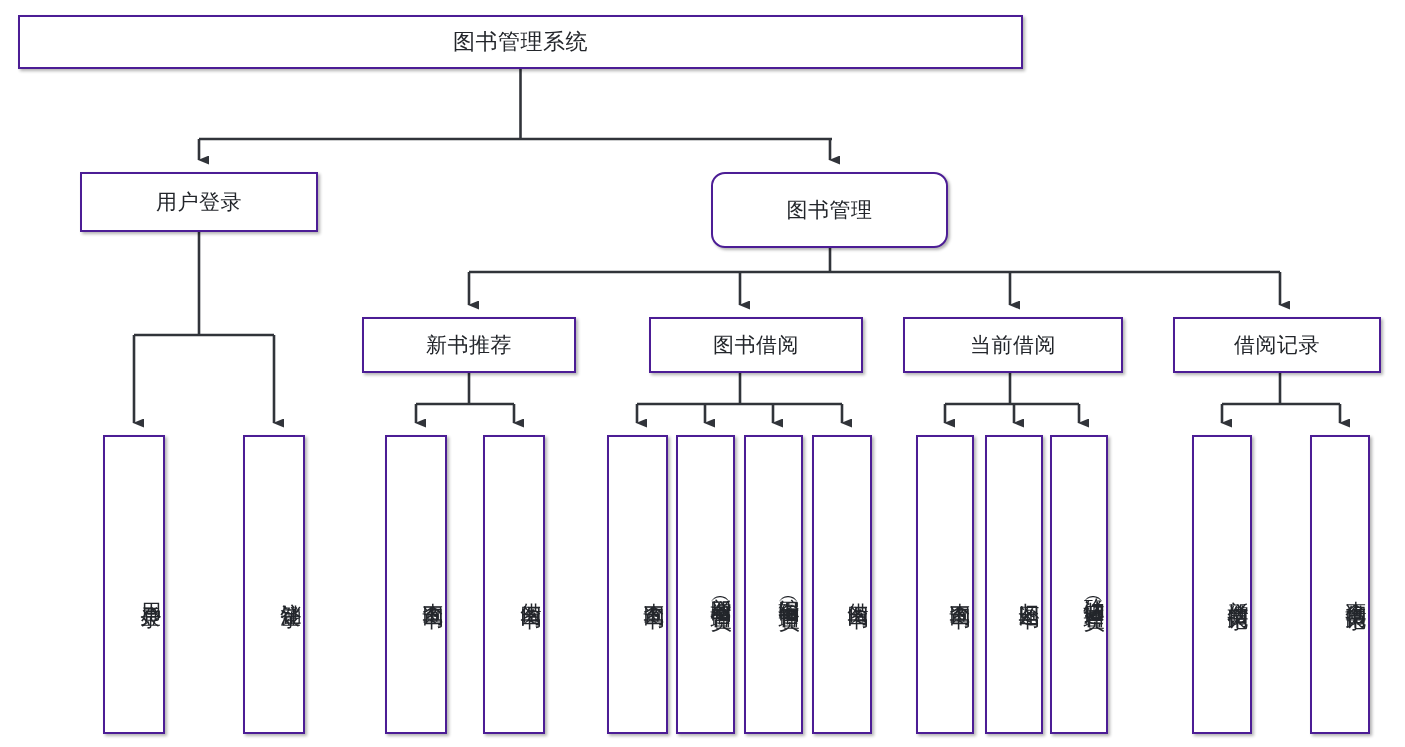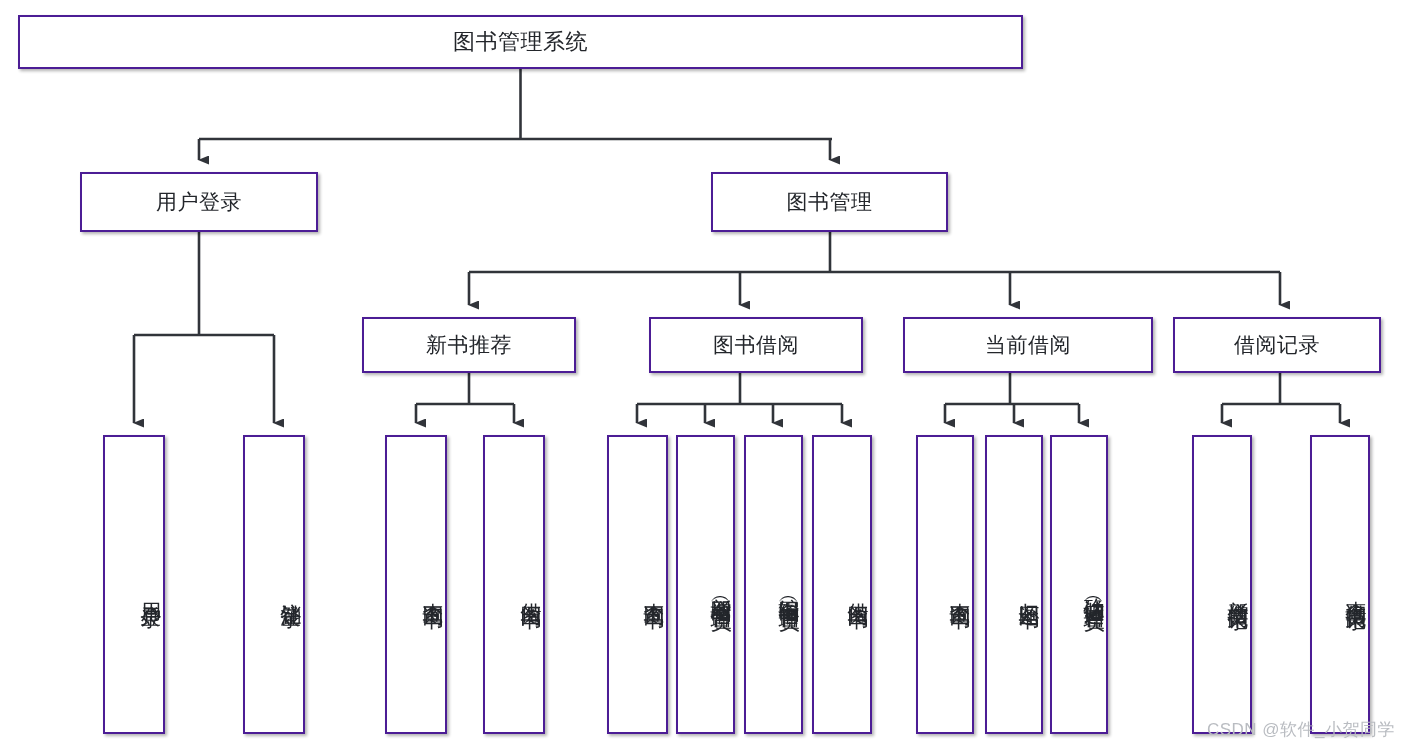--- a/index.html
+++ b/index.html
@@ -124,31 +124,31 @@
     </g>
   </svg>
 
   <div class="node h root" style="left:18px; top:15px; width:1005px; height:54px;">
     <span>图书管理系统</span>
   </div>
 
   <div class="node h" style="left:80px; top:172px; width:238px; height:60px;">
     <span>用户登录</span>
   </div>
-  <div class="node h" style="left:711px; top:172px; width:237px; height:60px;">
+  <div class="node h" style="left:711px; top:172px; width:237px; height:76px;border-radius:14px;">
     <span>图书管理</span>
   </div>
 
   <div class="node h" style="left:362px; top:317px; width:214px; height:56px;">
     <span>新书推荐</span>
   </div>
   <div class="node h" style="left:633px; top:317px; width:214px; height:56px;margin-left:16px;">
     <span>图书借阅</span>
   </div>
-  <div class="node h" style="left:903px; top:317px; width:250px; height:56px;">
+  <div class="node h" style="left:903px; top:317px; width:220px; height:56px;">
     <span>当前借阅</span>
   </div>
   <div class="node h" style="left:1173px; top:317px; width:208px; height:56px;">
     <span>借阅记录</span>
   </div>
 
   <div class="node v" style="left:103px; top:435px; width:62px; height:299px;">
     <span class="vtext">用户登录</span>
   </div>
   <div class="node v" style="left:243px; top:435px; width:62px; height:299px;">
@@ -181,14 +181,13 @@
   <div class="node v" style="left:1050px; top:435px; width:58px; height:299px;">
     <span class="vtext">确认归还（管理员）</span>
   </div>
   <div class="node v" style="left:1192px; top:435px; width:60px; height:299px;">
     <span class="vtext">新增借阅记录</span>
   </div>
   <div class="node v" style="left:1310px; top:435px; width:60px; height:299px;">
     <span class="vtext">查询借阅记录</span>
   </div>
 
-  <div class="watermark">CSDN @软件_小贺同学</div>
 </div>
 
 </body></html>

